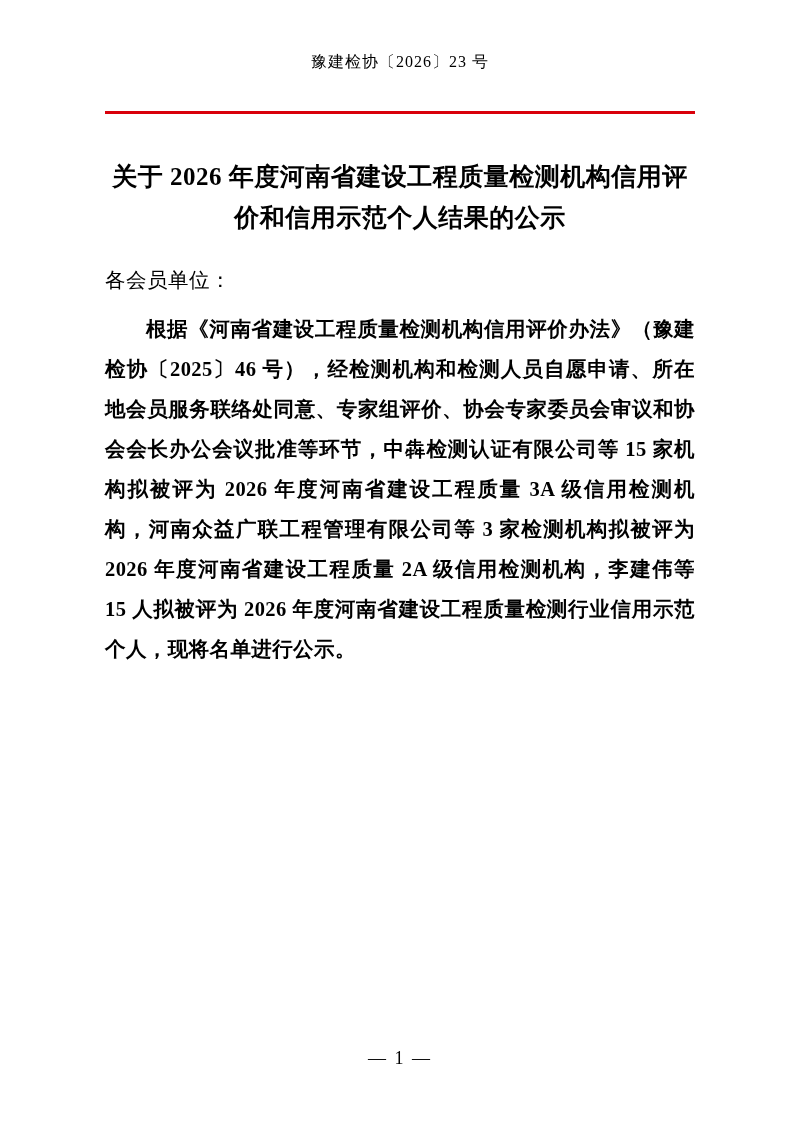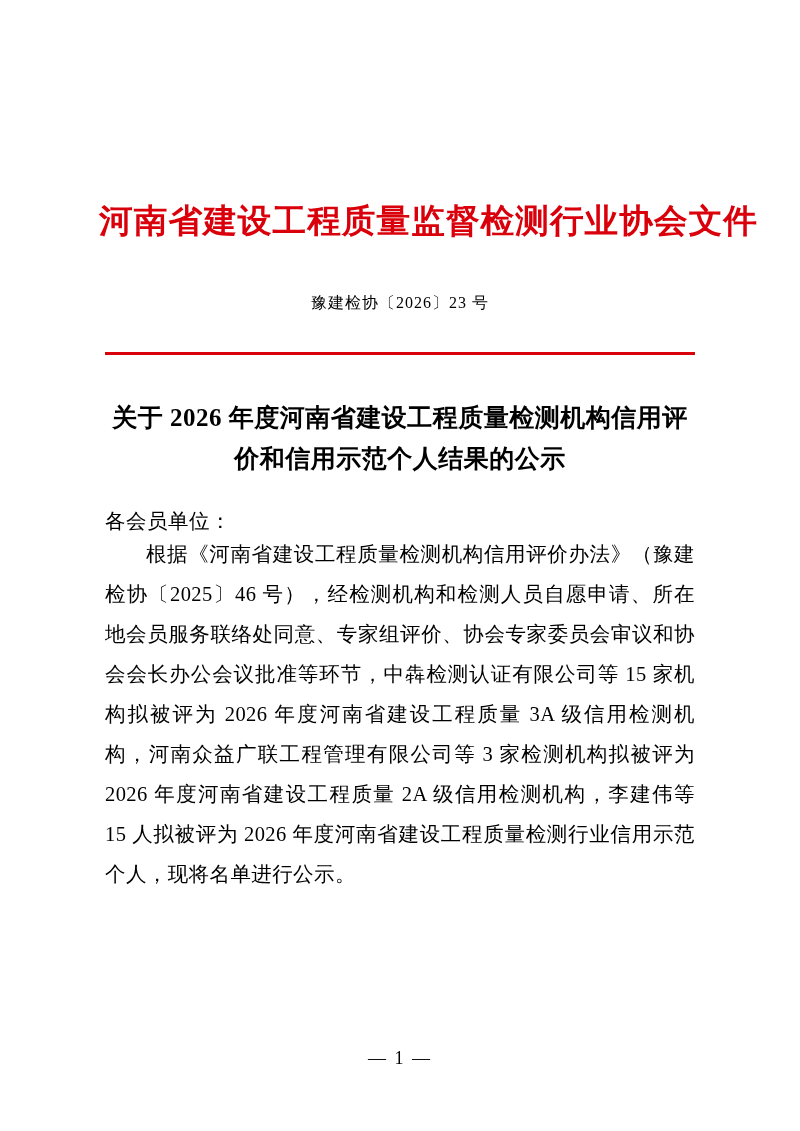--- a/index.html
+++ b/index.html
@@ -56,46 +56,44 @@
     line-height: 1.65;
     letter-spacing: 0.5px;
     padding: 0 6px;
   }
   .salutation {
     margin-top: 28px;
     font-size: 20.5px;
     letter-spacing: 0.5px;
   }
   .body-par {
-    margin-top: 0;
+    margin-top: 16px;
     font-size: 20.5px;
     line-height: 1.95;
     text-align: justify;
     text-justify: inter-ideograph;
     text-indent: 2em;
     letter-spacing: 0.4px;
+    font-weight: bold;
   }
   .page-number {
     position: absolute;
     left: 0;
     right: 0;
     bottom: 62px;
     text-align: center;
     font-size: 18px;
     letter-spacing: 2px;
   }
 </style>
 </head>
 <body>
 
 <div class="page">
 
-  <div class="doc-header">
-    <div class="doc-title-red">河南省建设工程质量监督检测行业协会文件</div>
-  </div>
 
   <div class="doc-number">豫建检协〔2026〕23 号</div>
 
   <div class="red-rule"></div>
 
   <div class="doc-subject">关于 2026 年度河南省建设工程质量检测机构信用评价和信用示范个人结果的公示</div>
 
   <div class="salutation">各会员单位：</div>
 
   <div class="body-par">根据《河南省建设工程质量检测机构信用评价办法》（豫建检协〔2025〕46 号），经检测机构和检测人员自愿申请、所在地会员服务联络处同意、专家组评价、协会专家委员会审议和协会会长办公会议批准等环节，中犇检测认证有限公司等 15 家机构拟被评为 2026 年度河南省建设工程质量 3A 级信用检测机构，河南众益广联工程管理有限公司等 3 家检测机构拟被评为 2026 年度河南省建设工程质量 2A 级信用检测机构，李建伟等 15 人拟被评为 2026 年度河南省建设工程质量检测行业信用示范个人，现将名单进行公示。</div>

